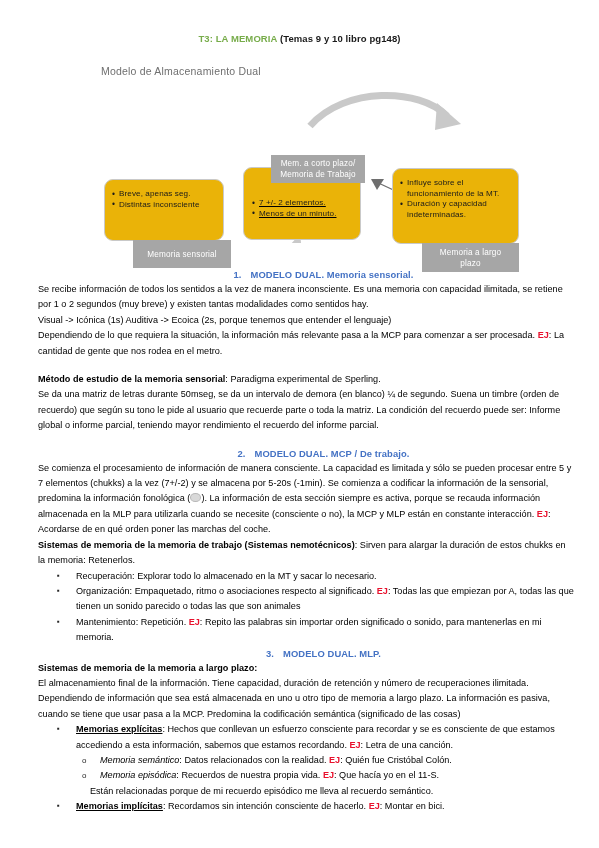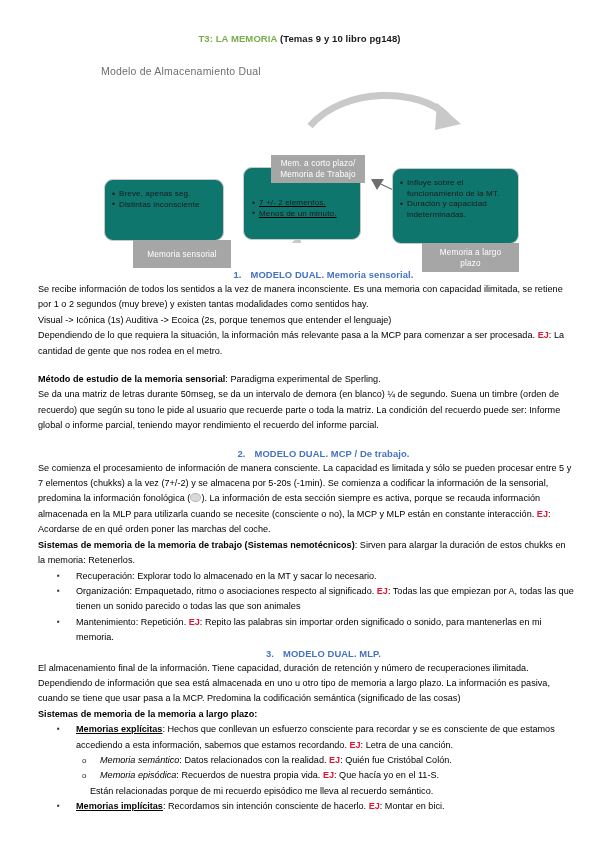--- a/index.html
+++ b/index.html
@@ -42,21 +42,21 @@
     position: absolute;
     left: 101px;
     top: 7px;
     font-size: 10.5px;
     color: #6f6f6f;
     letter-spacing: 0.2px;
   }
 
   .dbox {
     position: absolute;
-    background: #0f766e;
+    background: #eab308;
     border: 1.1px solid #c9c9c9;
     border-radius: 9px;
     box-sizing: border-box;
   }
   .dbox ul {
     margin: 0;
     padding: 0;
     list-style: none;
   }
   .dbox li {
@@ -284,25 +284,25 @@
     </li>
     <li>
       <span>Mantenimiento: Repetición. </span><span class="ej">EJ</span><span>: Repito las palabras sin importar orden significado o sonido, para mantenerlas en mi memoria.</span>
     </li>
   </ul>
 
   <div class="sec-head" style="margin-top:2px">
     <span class="num">3.</span><span>MODELO DUAL. MLP.</span>
   </div>
 
-  <p class="para">El almacenamiento final de la información. Tiene capacidad, duración de retención y número de recuperaciones ilimitada. Dependiendo de información que sea está almacenada en uno u otro tipo de memoria a largo plazo. La información es pasiva, cuando se tiene que usar pasa a la MCP.  Predomina la codificación semántica (significado de las cosas)</p>
-
   <p class="para">
     <span class="b">Sistemas de memoria de la memoria a largo plazo:</span>
   </p>
+
+  <p class="para">El almacenamiento final de la información. Tiene capacidad, duración de retención y número de recuperaciones ilimitada. Dependiendo de información que sea está almacenada en uno u otro tipo de memoria a largo plazo. La información es pasiva, cuando se tiene que usar pasa a la MCP.  Predomina la codificación semántica (significado de las cosas)</p>
 
   <ul class="bullets">
     <li>
       <span class="u">Memorias explícitas</span><span>: Hechos que conllevan un esfuerzo consciente para recordar y se es consciente de que estamos accediendo a esta información, sabemos que estamos recordando. </span><span class="ej">EJ</span><span>: Letra de una canción.</span>
 
       <ul class="subbullets">
         <li>
           <span class="it">Memoria semántico</span><span>: Datos relacionados con la realidad. </span><span class="ej">EJ</span><span>: Quién fue Cristóbal Colón.</span>
         </li>
         <li>

